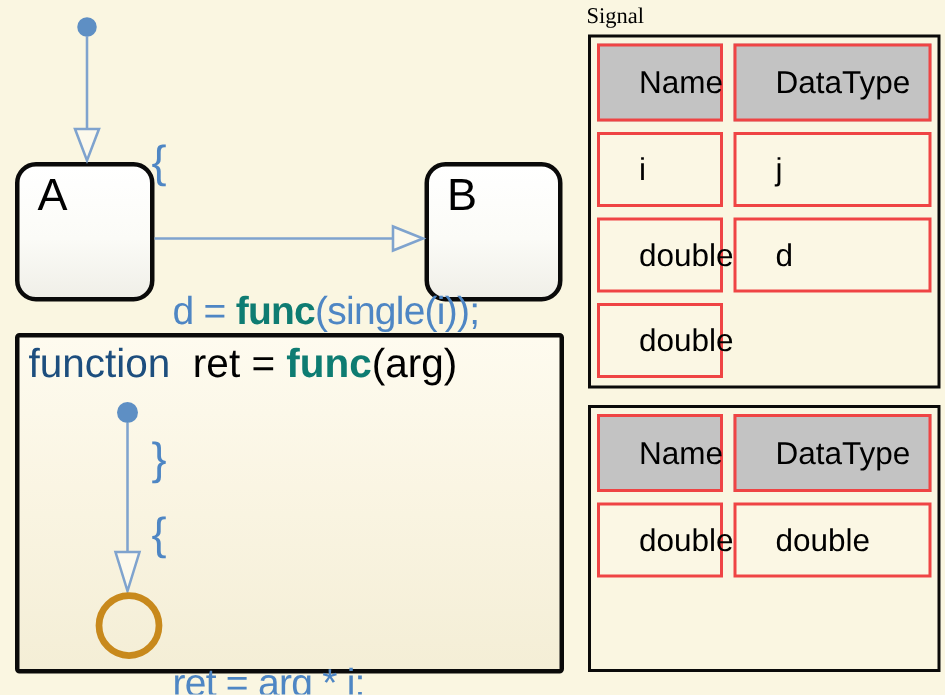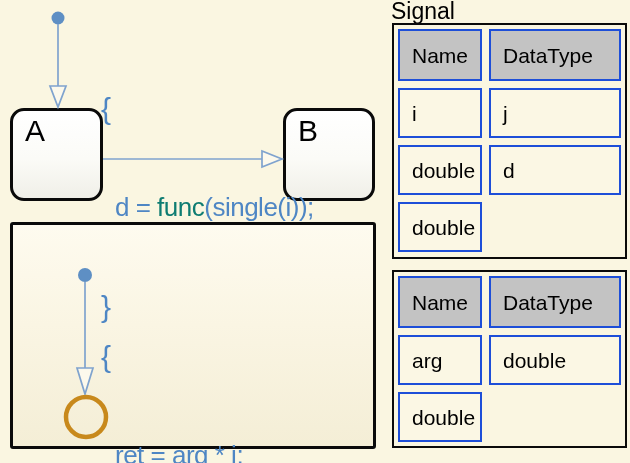--- a/index.html
+++ b/index.html
@@ -44,63 +44,64 @@
   }
   .fn-header {
     position: absolute;
     left: 19px; top: 227px;
     font-size: 27px;
     line-height: 30px;
     white-space: pre;
     color: #000;
   }
   .kw-navy { color: #1D4E7E; }
-  .kw-teal { color: #0E7C72; }
+  .kw-teal { color: #0E7C72; font-weight: bold; }
 
   
   .code-label {
     position: absolute;
     font-size: 26px;
     line-height: 33px;
     letter-spacing: -0.5px;
     color: #4E86C4;
     white-space: pre;
   }
   .code-label .brace { font-size: 30px; line-height: 33px; }
   .code-label .indent { padding-left: 14px; }
   #transition-label-main { left: 101px; top: 26px; }
   #function-body-label { left: 101px; top: 274px; }
 
   
   .signal-title {
     position: absolute;
     left: 391px; top: 0px;
-    font-size: 23px;
+    font-size: 15px;
     color: #000;
     line-height: 23px;
+    font-family: Liberation Serif, serif;
   }
   .sig-table {
     position: absolute;
     left: 392px;
     width: 235px;
     border: 2px solid #0a0a0a;
     background: #FAF6E1;
     padding: 4px;
     display: grid;
     grid-template-columns: 84px 1fr;
     gap: 7px;
   }
   #sig-table-1 { top: 23px;  height: 236px; grid-template-rows: 52px 50px 50px 50px; }
   #sig-table-2 { top: 270px; height: 178px; grid-template-rows: 52px 50px 50px; }
   .cell {
-    border: 2px solid #1d4ed8;
+    border: 2px solid #ef4444;
     background: #FBF7E4;
     display: flex;
     align-items: center;
-    padding: 2px 0 0 12px;
+    padding: 2px 0 0 26px;
     font-size: 21px;
     color: #000;
   }
   .cell.head { background: #C3C3C3; }
 </style>
 </head>
 <body>
 
 <div class="canvas">
 
@@ -124,20 +125,21 @@
       <polygon points="262,151 262,167 282,159" fill="#FCF9EC" stroke="#7FA3CE" stroke-width="1.7"></polygon>
     </g>
     <g>
       <circle cx="85" cy="275" r="7" fill="#5E8FC4"></circle>
       <line x1="85" y1="282" x2="85" y2="368" stroke="#7FA3CE" stroke-width="1.7"></line>
       <polygon points="77,368 93,368 85,394" fill="#FCF9EC" stroke="#7FA3CE" stroke-width="1.7"></polygon>
     </g>
     <circle cx="86" cy="417" r="20" fill="none" stroke="#C8891C" stroke-width="4.5"></circle>
   </svg>
 
+  <div class="fn-header"><span class="kw-navy">function</span><span>  ret = </span><span class="kw-teal">func</span><span>(arg)</span></div>
 
   <div class="code-label" id="transition-label-main">
     <div class="brace">{</div>
     <div class="indent"><span>d = </span><span class="kw-teal">func</span><span>(single(i));</span></div>
     <div class="brace">}</div>
   </div>
 
   <div class="code-label" id="function-body-label">
     <div class="brace">{</div>
     <div class="indent">ret = arg * j;</div>
@@ -152,18 +154,17 @@
     <div class="cell">i</div>
     <div class="cell">j</div>
     <div class="cell">double</div>
     <div class="cell">d</div>
     <div class="cell">double</div>
   </div>
 
   <div class="sig-table" id="sig-table-2">
     <div class="cell head">Name</div>
     <div class="cell head">DataType</div>
-    <div class="cell">arg</div>
     <div class="cell">double</div>
     <div class="cell">double</div>
   </div>
 
 </div>
 
 </body></html>

